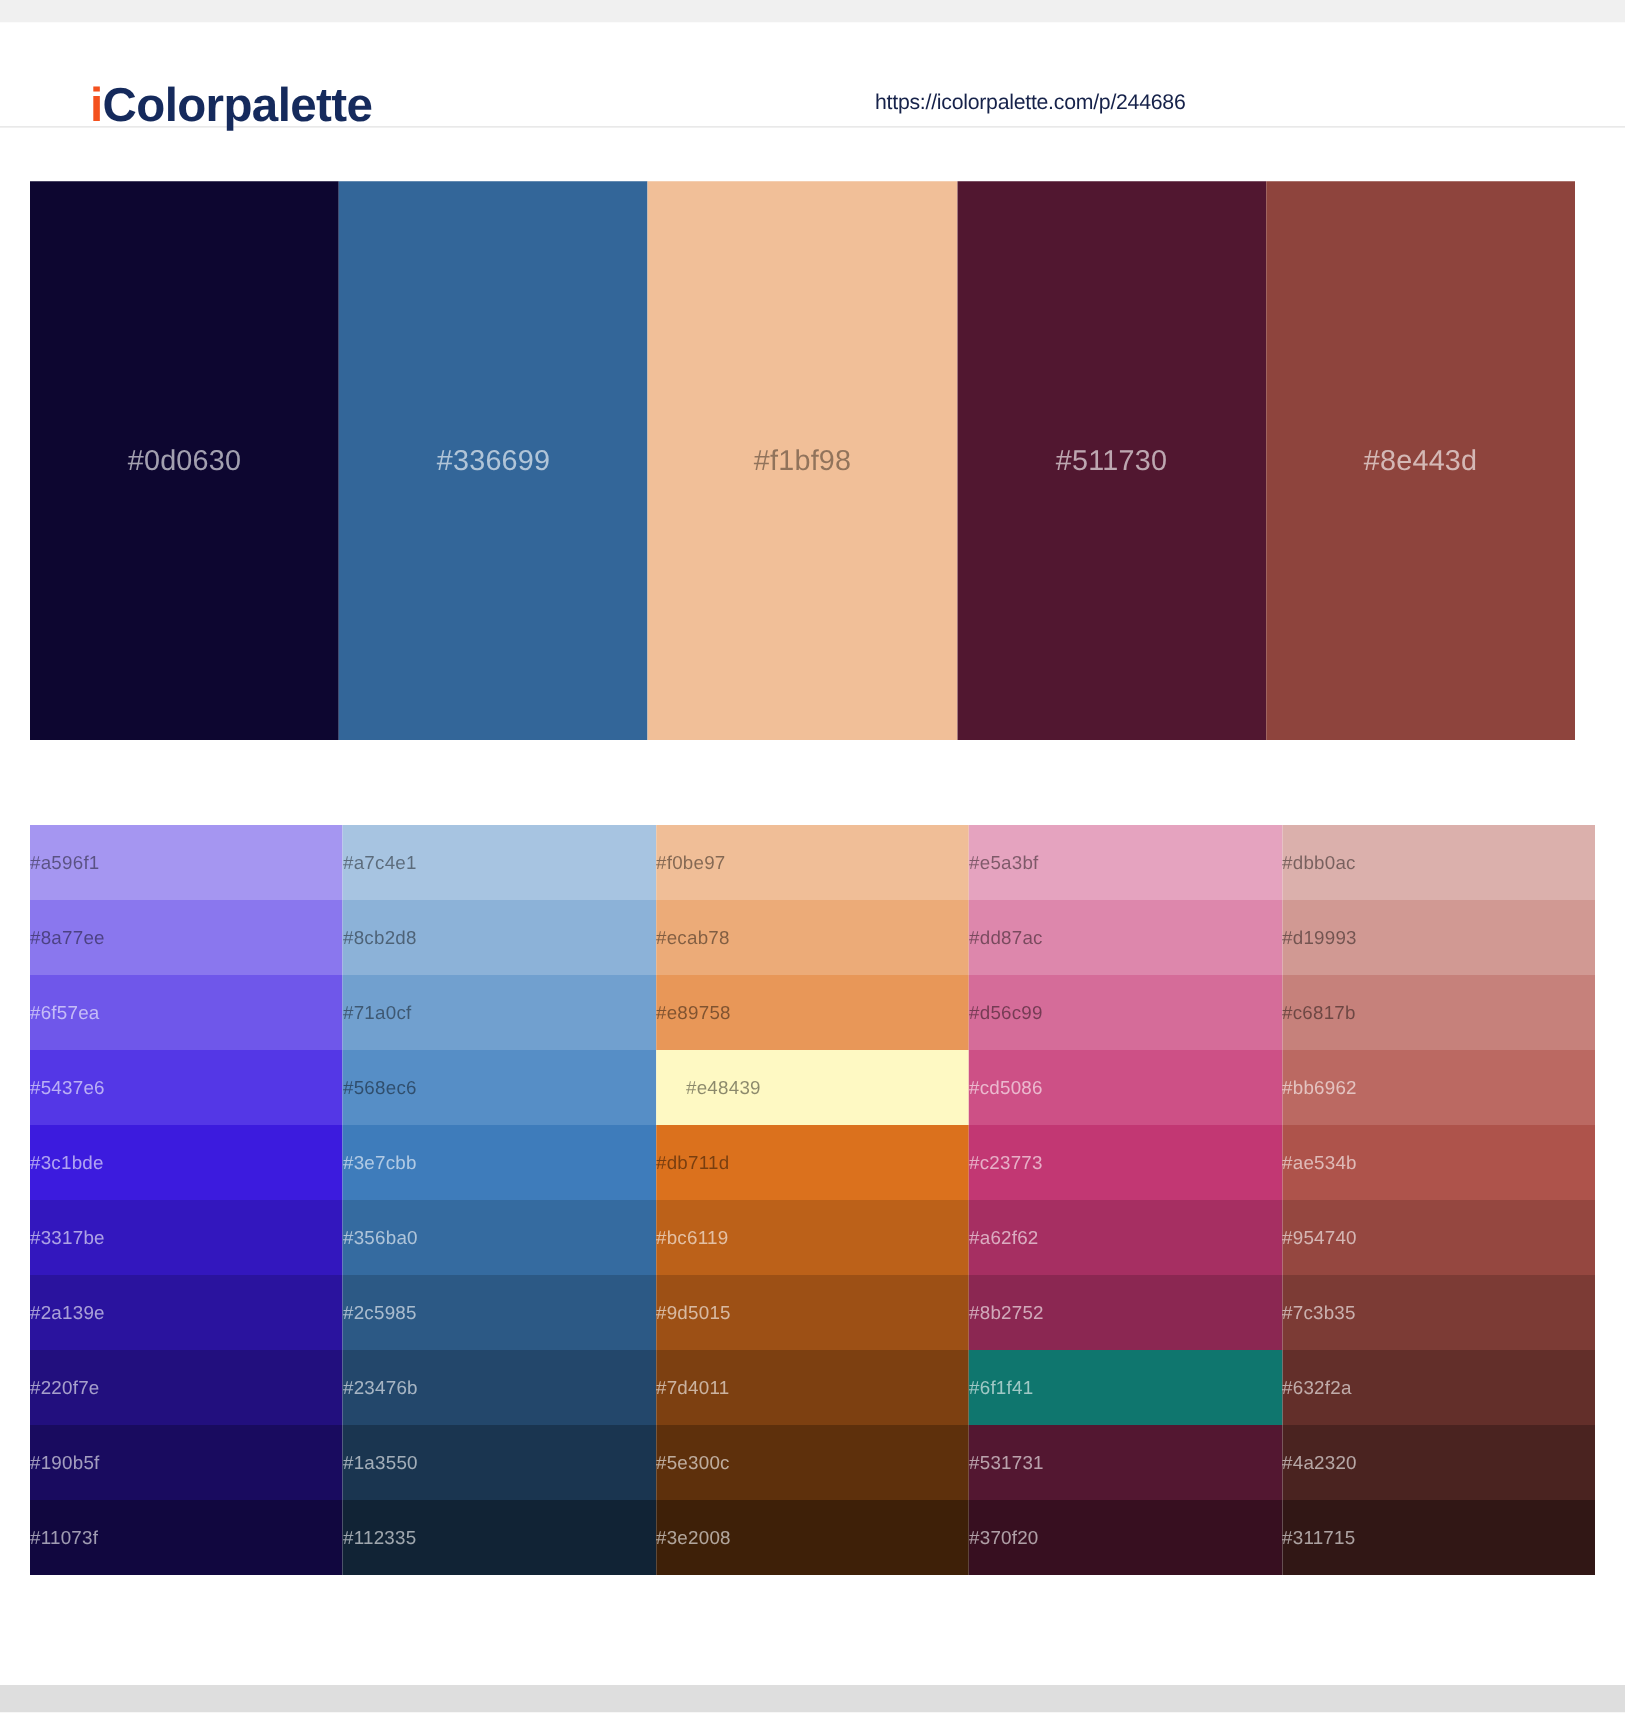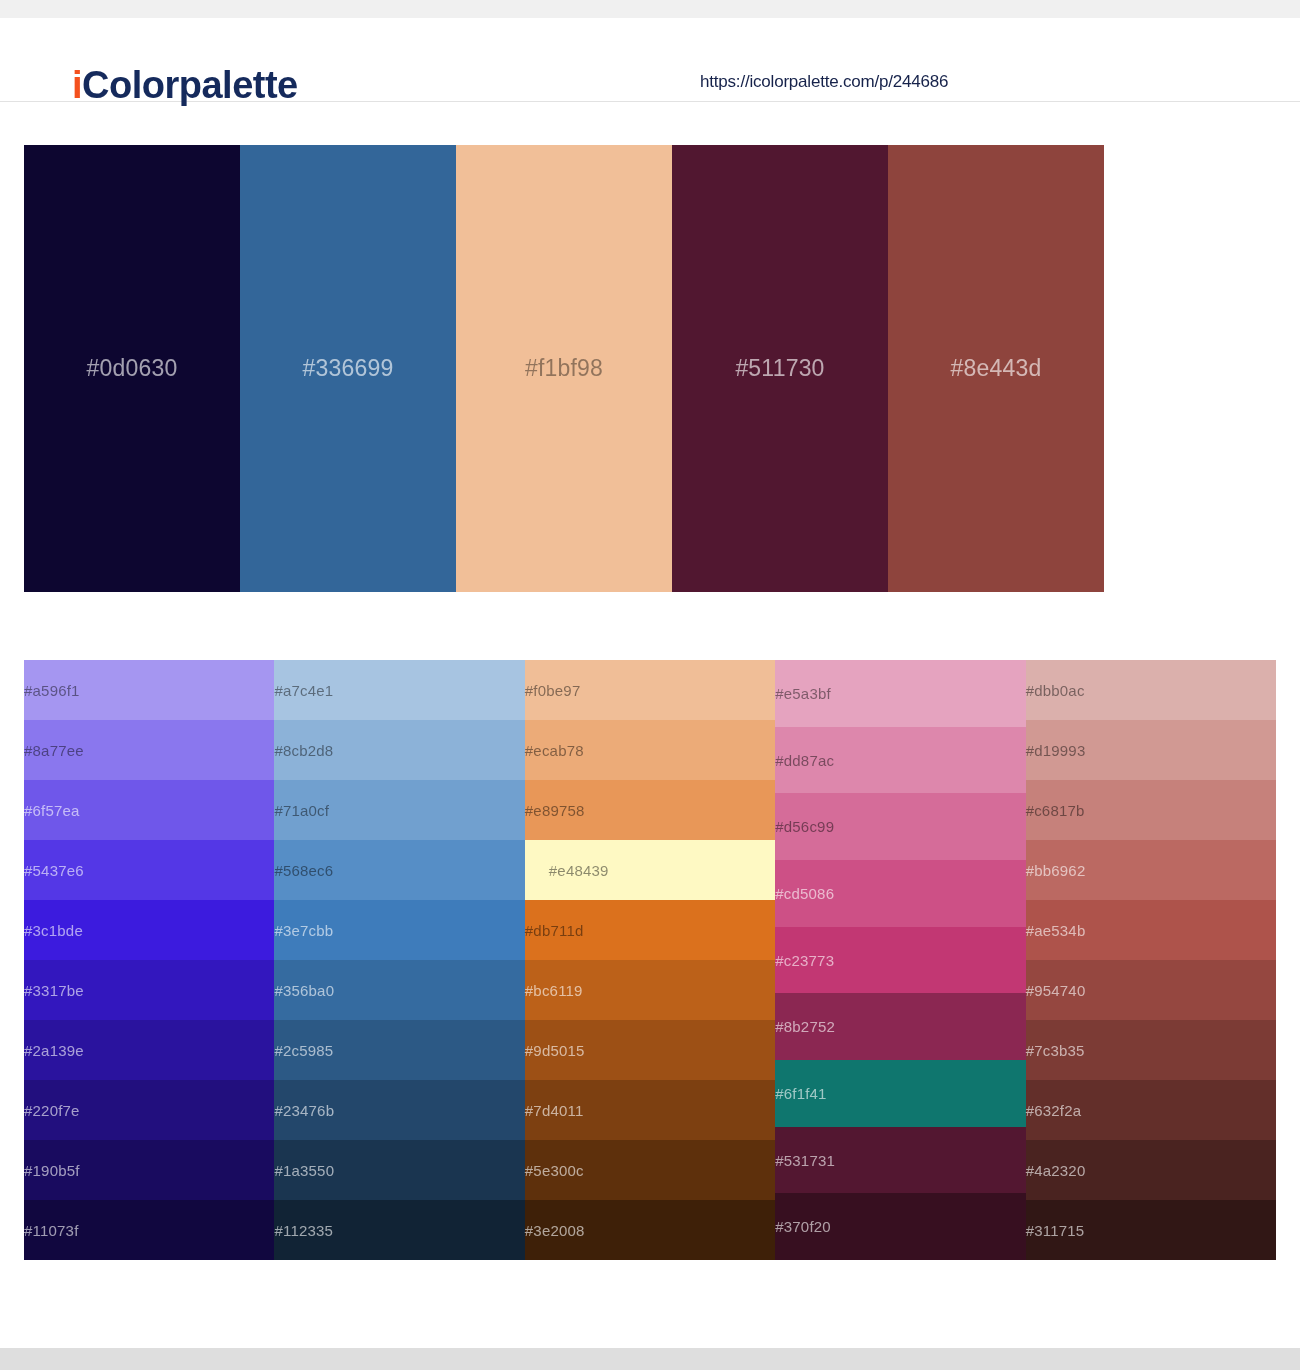--- a/index.html
+++ b/index.html
@@ -50,21 +50,21 @@
     color: #16224a;
     letter-spacing: -0.2px;
     white-space: nowrap;
   }
 
   
   .palette-strip {
     position: absolute;
     left: 24px;
     top: 145px;
-    width: 1080px;
+    width: 1236px;
     height: 447px;
     display: flex;
   }
   .palette-swatch {
     flex: 1 1 0;
     position: relative;
     display: flex;
     align-items: center;
     justify-content: center;
   }
@@ -254,20 +254,23 @@
       </div>
       <div class="shade-cell light" style="background: rgb(213, 108, 153);">
         <span class="shade-label">#d56c99</span>
       </div>
       <div class="shade-cell" style="background: rgb(205, 80, 134);">
         <span class="shade-label">#cd5086</span>
       </div>
       <div class="shade-cell" style="background: rgb(194, 55, 115);">
         <span class="shade-label">#c23773</span>
       </div>
+      <div class="shade-cell" style="background: rgb(166, 47, 98);">
+        <span class="shade-label">#a62f62</span>
+      </div>
       <div class="shade-cell" style="background: rgb(139, 39, 82);">
         <span class="shade-label">#8b2752</span>
       </div>
       <div class="shade-cell" style="background: #0f766e;">
         <span class="shade-label">#6f1f41</span>
       </div>
       <div class="shade-cell" style="background: rgb(83, 23, 49);">
         <span class="shade-label">#531731</span>
       </div>
       <div class="shade-cell" style="background: rgb(55, 15, 32);">

